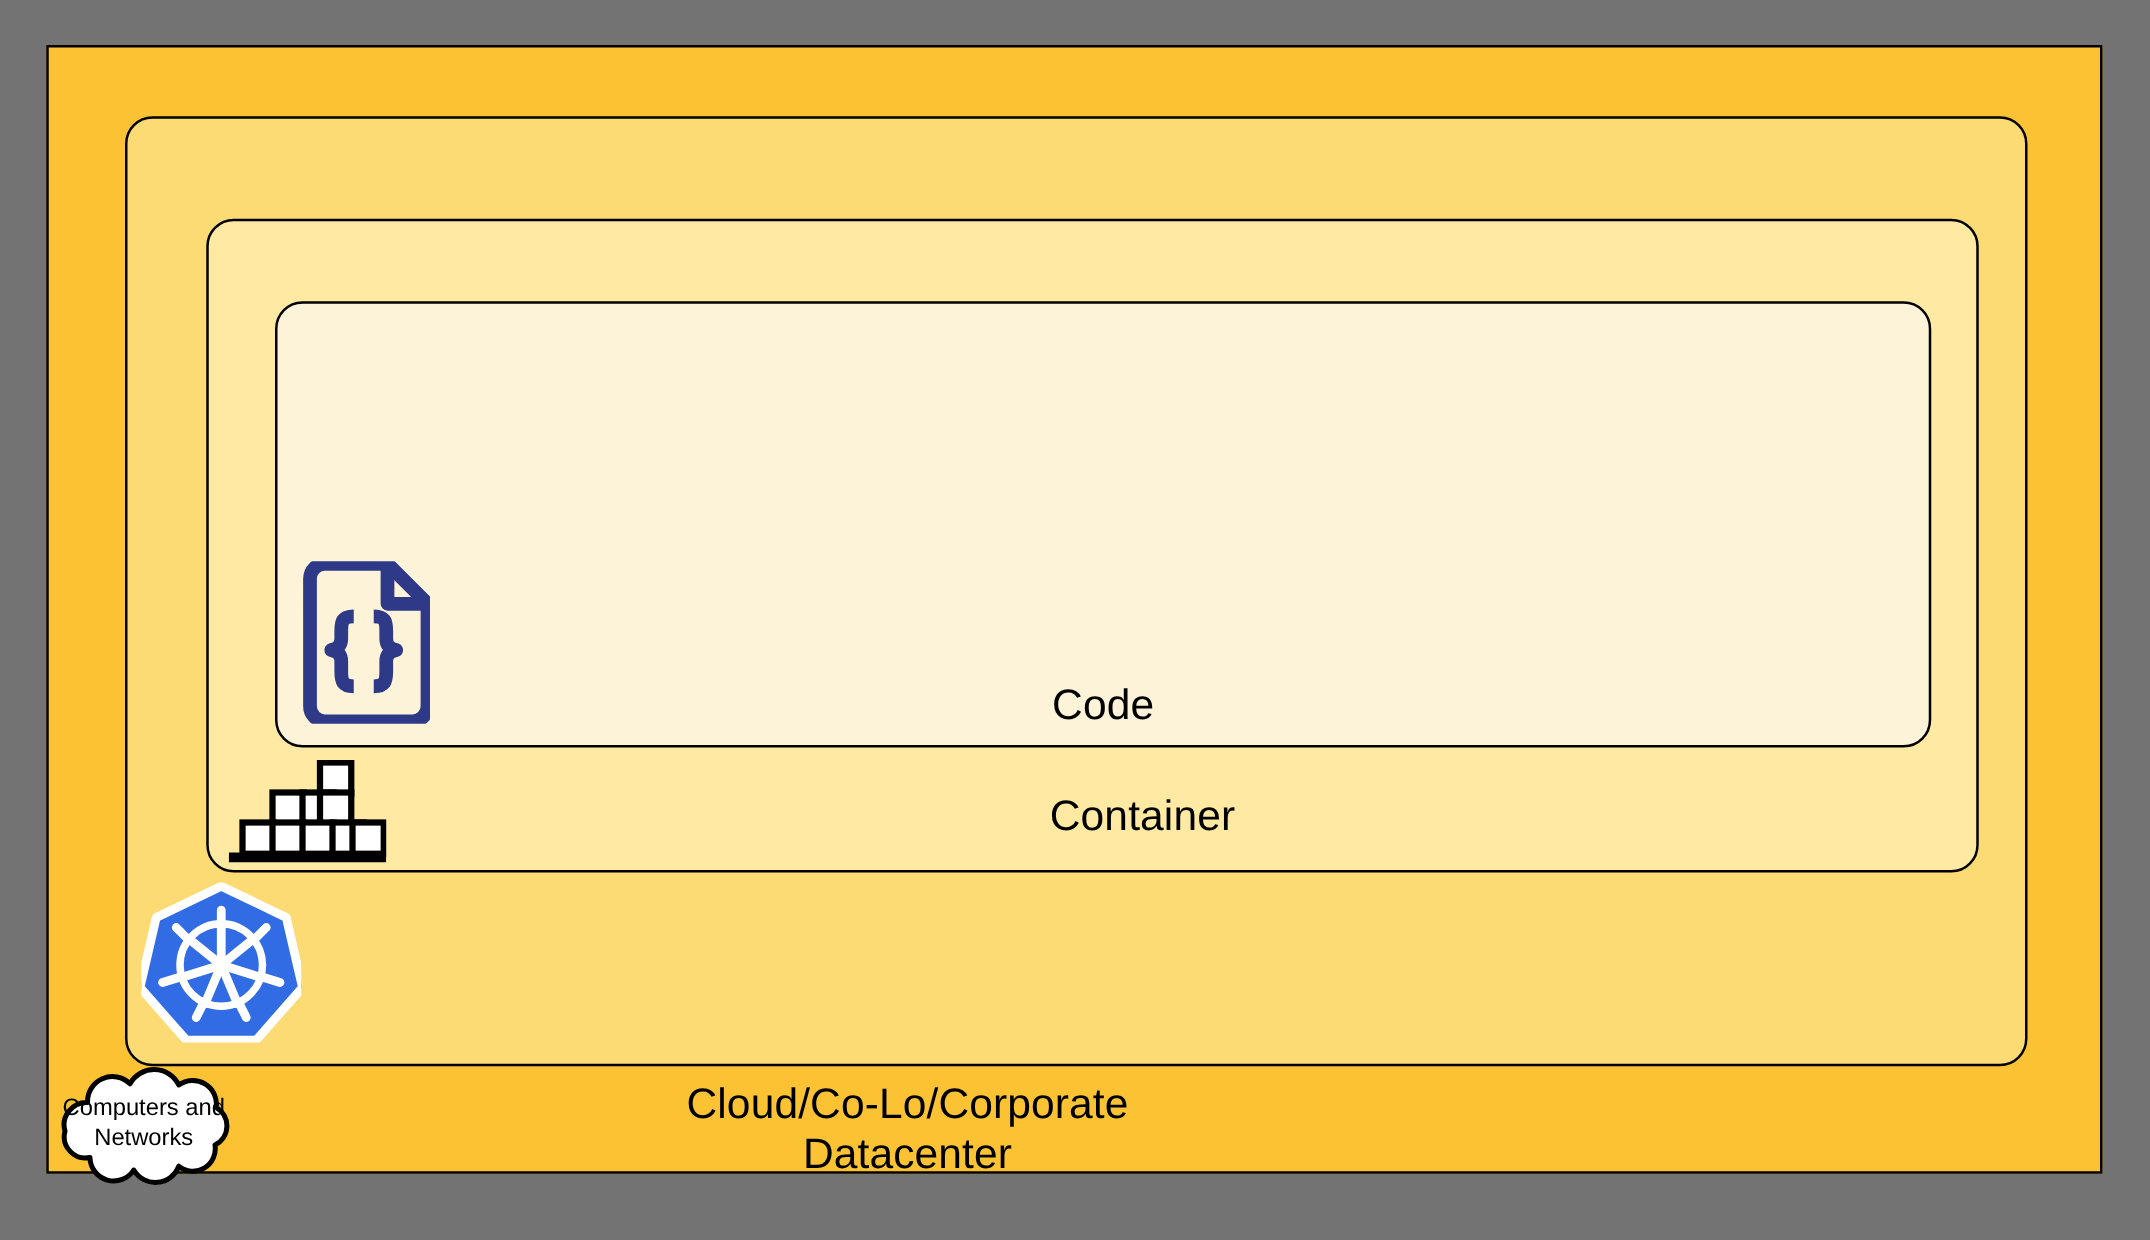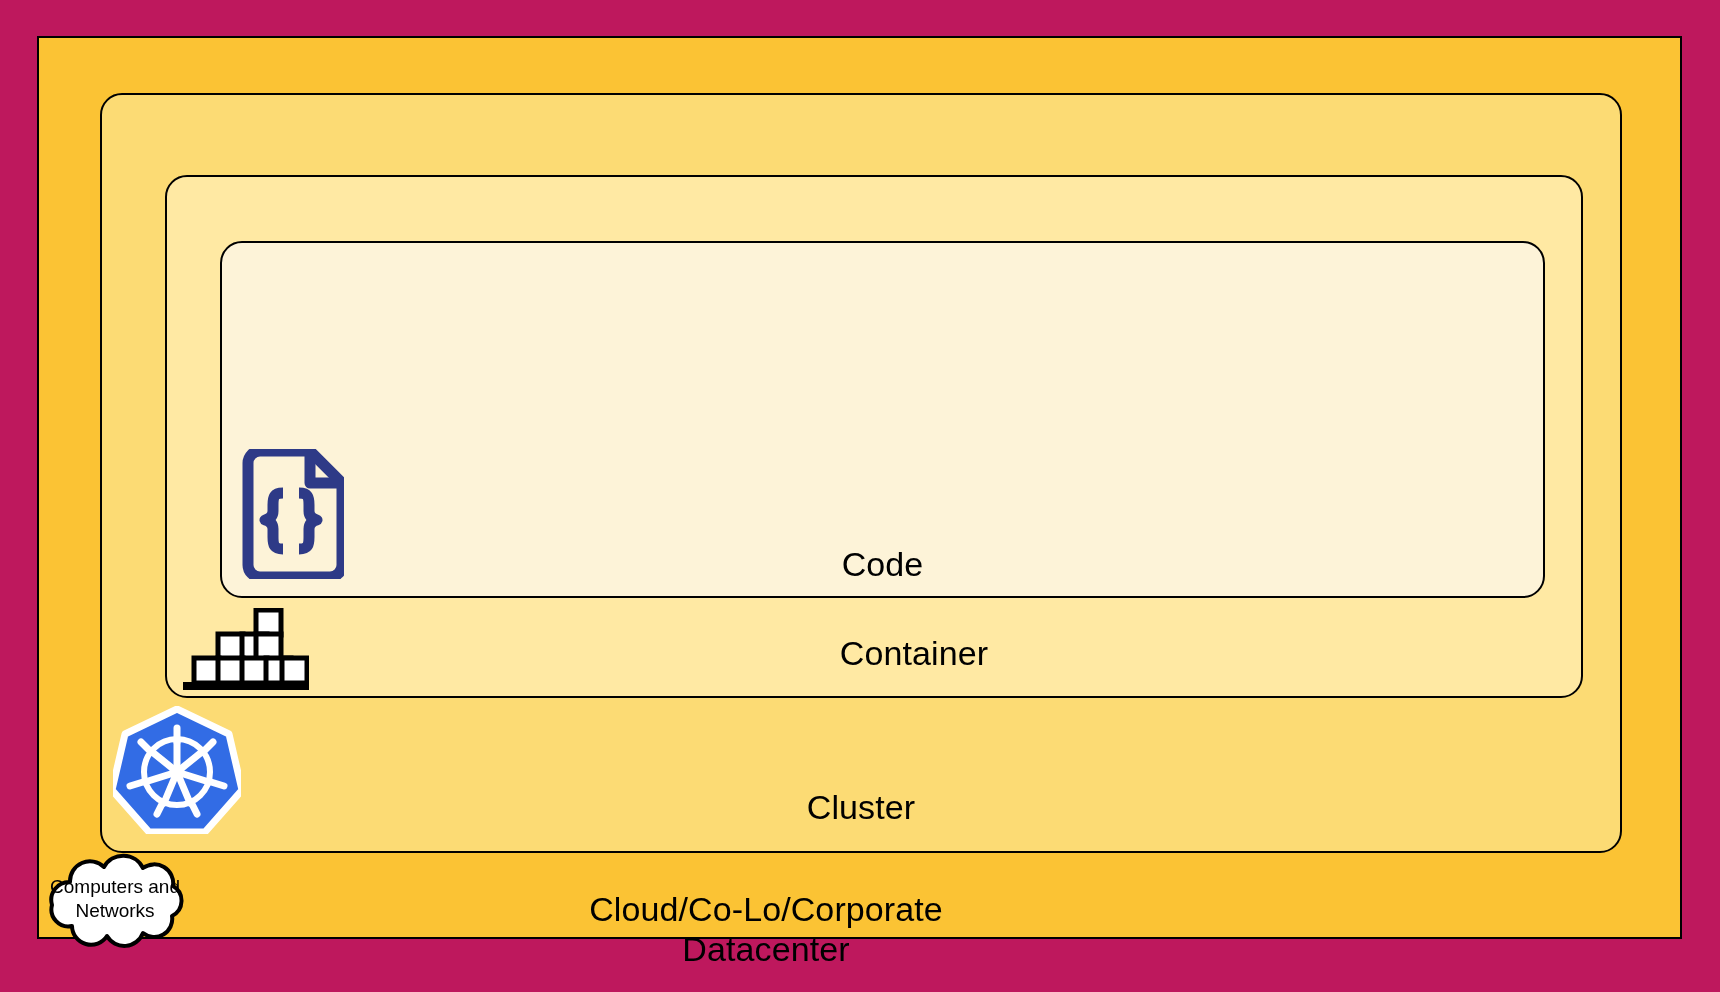--- a/index.html
+++ b/index.html
@@ -10,21 +10,21 @@
   body {
     width: 1720px;
     height: 992px;
     font-family: "Liberation Sans", sans-serif;
     overflow: hidden;
   }
   #canvas {
     position: relative;
     width: 1720px;
     height: 992px;
-    background: #be185d;
+    background: #737373;
   }
 
   
   .layer {
     position: absolute;
     box-sizing: border-box;
     border: 2px solid #000000;
   }
 
   #layer-datacenter {
@@ -81,23 +81,22 @@
     width: 1418px;
     padding-left: 40px;
   }
   #label-cluster {
     left: 100px;
     top: 787px;
     width: 1522px;
   }
   #label-datacenter {
     left: 37px;
-    top: 889px;
+    top: 863px;
     width: 1378px;
-    padding-left: 40px;
   }
 
   
   #icon-code {
     position: absolute;
     left: 236px;
     top: 449px;
     width: 108px;
     height: 130px;
   }
@@ -148,21 +147,20 @@
   <div class="layer" id="layer-cluster"></div>
 
   <div class="layer" id="layer-container"></div>
 
   <div class="layer" id="layer-code"></div>
 
   <div class="layer-label" id="label-code">Code</div>
 
   <div class="layer-label" id="label-container">Container</div>
 
-  <div class="layer-label" id="label-cluster">Cluster</div>
 
   <div class="layer-label" id="label-datacenter">Cloud/Co-Lo/Corporate
 Datacenter</div>
 
   <svg id="icon-code" viewBox="0 0 108 130" xmlns="http://www.w3.org/2000/svg">
     <path d="M12 14 A12 12 0 0 1 24 2 L74 2 L106 34 L106 116 A12 12 0 0 1 94 128 L24 128 A12 12 0 0 1 12 116 Z" fill="none" stroke="#2e3a87" stroke-width="11" stroke-linejoin="round"></path>
     <path d="M74 2 L74 34 L106 34" fill="none" stroke="#2e3a87" stroke-width="11" stroke-linejoin="round"></path>
     <path d="M47 44 C38 44 37 48 37 56 L37 62 C37 68 33 70 29 71 C33 72 37 74 37 80 L37 88 C37 96 38 100 47 100" fill="none" stroke="#2e3a87" stroke-width="11" stroke-linecap="butt" stroke-linejoin="round"></path>
     <path d="M63 44 C72 44 73 48 73 56 L73 62 C73 68 77 70 81 71 C77 72 73 74 73 80 L73 88 C73 96 72 100 63 100" fill="none" stroke="#2e3a87" stroke-width="11" stroke-linecap="butt" stroke-linejoin="round"></path>
   </svg>

